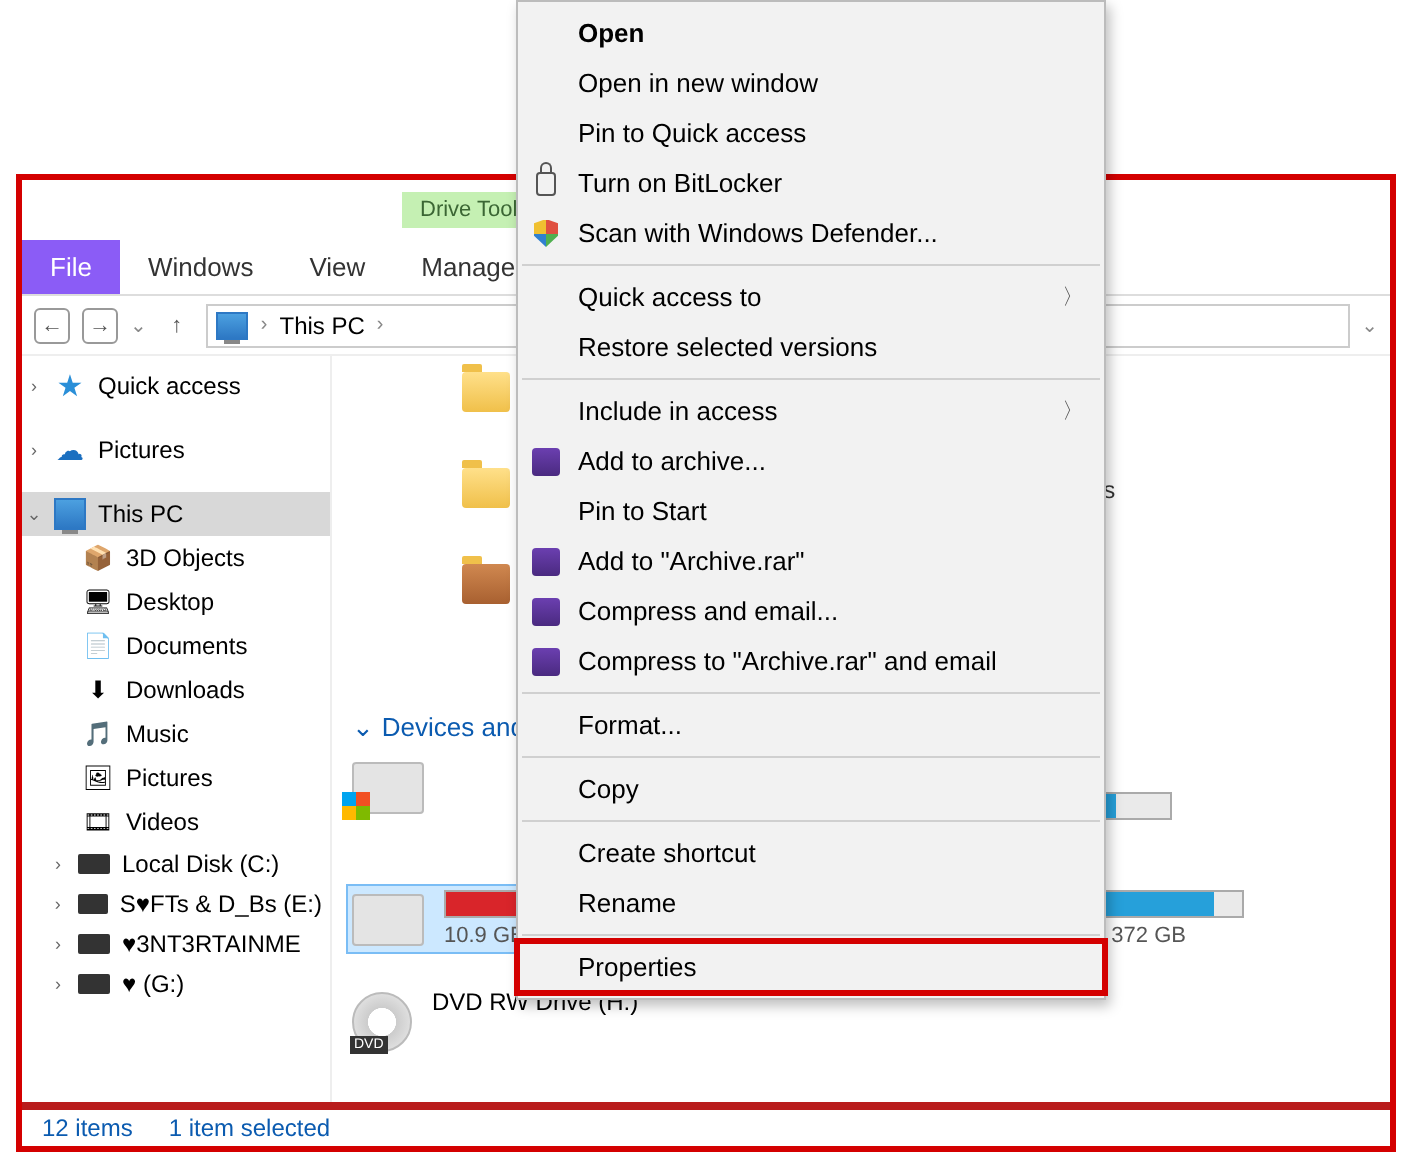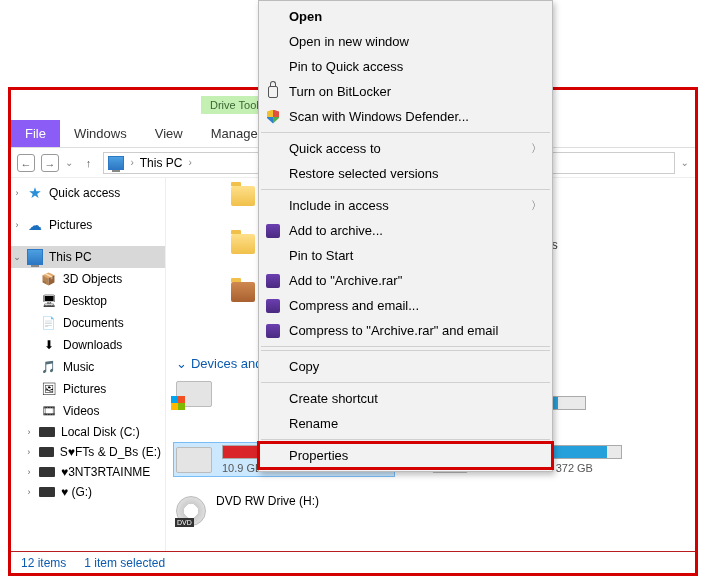--- a/index.html
+++ b/index.html
@@ -45,21 +45,21 @@
   .drive-ic.dvd{border-radius:50%;width:30px;height:30px;background:radial-gradient(circle,#fff 35%,#ccc 36%,#eee 100%);}
   .drive-ic.dvd::after{content:"DVD";position:absolute;left:-2px;bottom:-2px;font-size:7px;background:#333;color:#fff;padding:1px 2px;}
   .drive-info { flex:1; }
   .drive-name { font-size:12px; margin-bottom:3px; }
   .bar { height:14px; border:1px solid #aaa; background:#eaeaea; margin-bottom:3px; position:relative; }
   .bar-fill { height:100%; background:#26a0da; }
   .bar-fill.red { background:#d9252a; }
   .drive-free { font-size:11px; color:#555; }
   .drive.sel { background:#cce8ff; outline:1px solid #7abdf5; padding:2px; margin:-2px; }
 
-  .status { position:absolute; left:0; right:0; bottom:0; height:22px; border-top:1px solid #b91c1c; display:flex; align-items:center; gap:18px; padding:0 10px; font-size:12px; color:#0b5bb0; }
+  .status { position:absolute; left:0; right:0; bottom:0; height:22px; border-top:4px solid #b91c1c; display:flex; align-items:center; gap:18px; padding:0 10px; font-size:12px; color:#0b5bb0; }
 
   
   .ctx { position:absolute; left:258px; top:0; width:295px; background:#f2f2f2; border:1px solid #bcbcbc; box-shadow:2px 3px 6px rgba(0,0,0,.25); padding:3px 0; z-index:50; }
   .mi { display:flex; align-items:center; gap:10px; padding:5px 10px 5px 30px; font-size:13px; position:relative; }
   .mi .mic { position:absolute; left:6px; width:16px; height:16px; display:flex; align-items:center; justify-content:center; }
   .mi .sub { margin-left:auto; color:#555; font-size:11px; }
   .sep { height:1px; background:#d0d0d0; margin:3px 2px; }
   .mi.props { outline:3px solid #d40000; outline-offset:-1px; }
 
   .rar{width:14px;height:14px;background:linear-gradient(#6b3fb0,#4a2a80);border-radius:2px;}
@@ -296,20 +296,23 @@
       </span>
       <span>Compress and email...</span>
     </div>
   <div class="mi">
       <span class="mic">
         <span class="rar"></span>
       </span>
       <span>Compress to "Archive.rar" and email</span>
     </div>
   <div class="sep"></div>
+  <div class="mi">
+      <span>Format...</span>
+    </div>
   <div class="sep"></div>
   <div class="mi">
       <span>Copy</span>
     </div>
   <div class="sep"></div>
   <div class="mi">
       <span>Create shortcut</span>
     </div>
   <div class="mi">
       <span>Rename</span>

